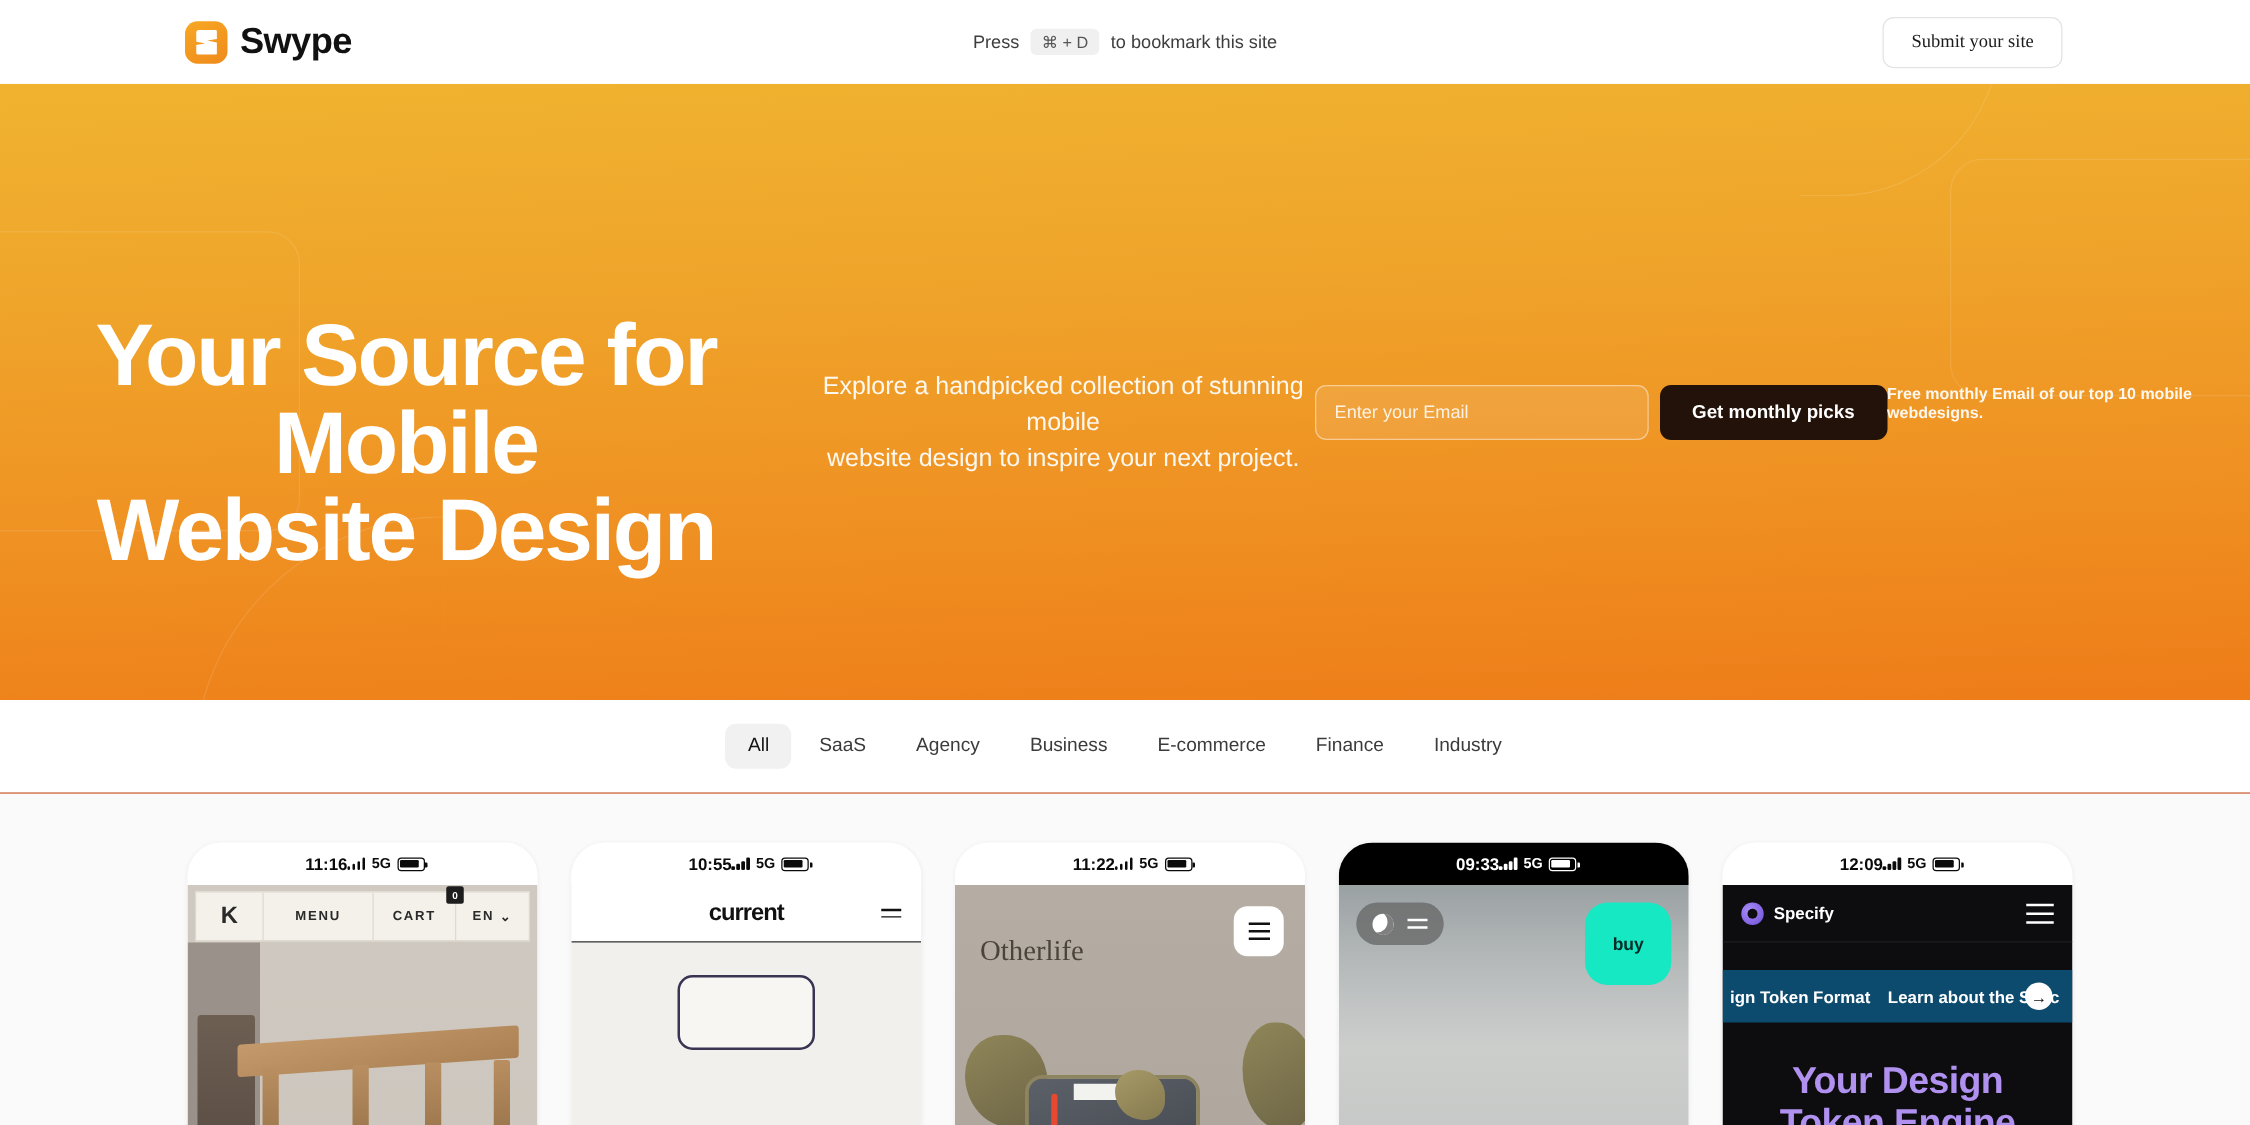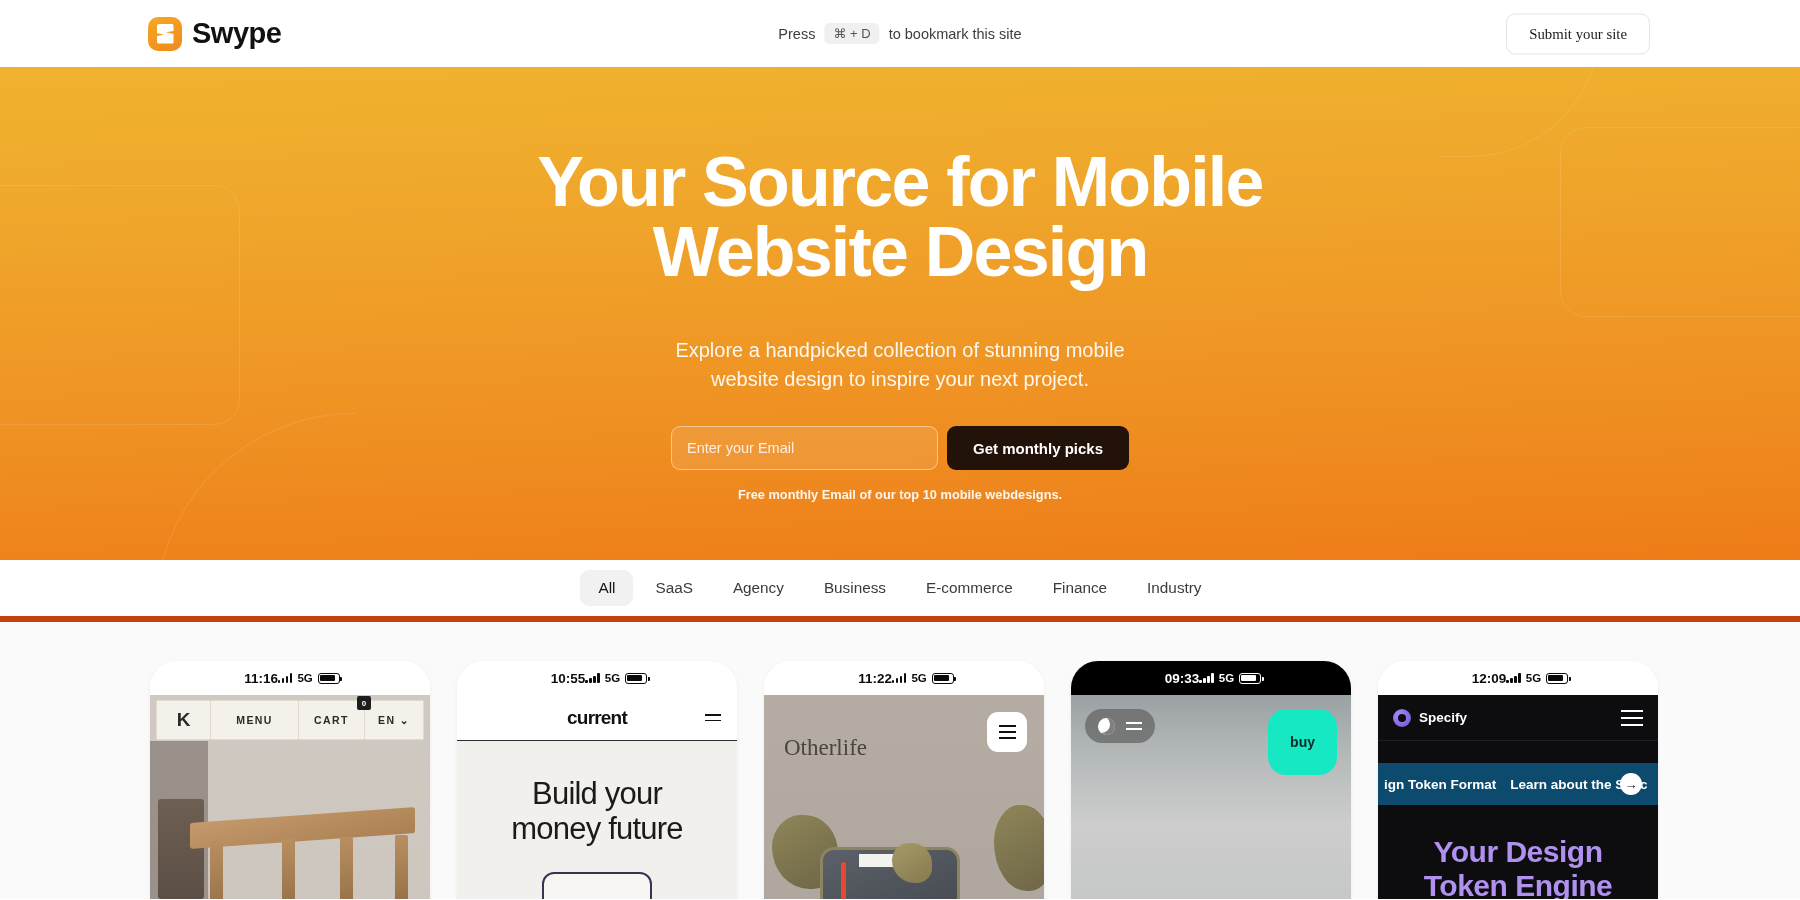--- a/index.html
+++ b/index.html
@@ -59,21 +59,21 @@
     font-family: Liberation Serif, serif;
     white-space: nowrap;
   }
 
   
   .hero {
     position: relative;
     height: 493px;
     background: linear-gradient(178deg, #F0B330 0%, #EFA32A 35%, #EF9223 65%, #EE7C18 100%);
     overflow: hidden;
-    display: flex; flex-direction: column; align-items: center;
+    display: flex; flex-direction: row; align-items: center;
   }
   .deco { position: absolute; pointer-events: none; }
   .deco-rect {
     border: 1.5px solid rgba(255,255,255,0.11);
     border-radius: 26px;
   }
   .deco-left  { left: -90px; top: 118px; width: 330px; height: 240px; }
   .deco-left-arc {
     left: 155px; top: 346px; width: 200px; height: 210px;
     border-left: 1.5px solid rgba(255,255,255,0.11);
@@ -126,24 +126,24 @@
     white-space: nowrap;
   }
   .hero-note {
     margin-top: 17px;
     font-size: 12.8px; color: rgba(255,255,255,0.92);
     font-weight: 600;
   }
 
   
   .filters {
-    height: 62px; background: #ffffff;
+    height: 75px; background: #ffffff;
     display: flex; align-items: center; justify-content: center;
     gap: 4px;
-    border-bottom: 6px solid #c2410c;
+    border-bottom: 1px solid #c2410c;
   }
   .filter-item {
     padding: 9px 18px; border-radius: 9px;
     font-size: 15.3px; color: #3b3b3b;
     cursor: pointer; background: transparent;
     border: none; font-family: "Liberation Sans", sans-serif;
     white-space: nowrap;
   }
   .filter-item.active { background: #f1f1f1; color: #141414; }
 
@@ -437,24 +437,20 @@
           </span>
       </span>
     </div>
     <div class="screen s2">
       <div class="s2-head">
         <span class="s2-logo">current</span>
         <span class="s2-burger">
             <i></i>
             <i></i>
           </span>
-      </div>
-      <div class="s2-h1">
-        <span>Build your</span><br>
-        <span>money future</span>
       </div>
       <div class="s2-card"></div>
     </div>
   </div>
 
   <div class="phone">
     <div class="statusbar">
       <span>11:22</span>
       <span class="sb-right">
         <span class="bars">

